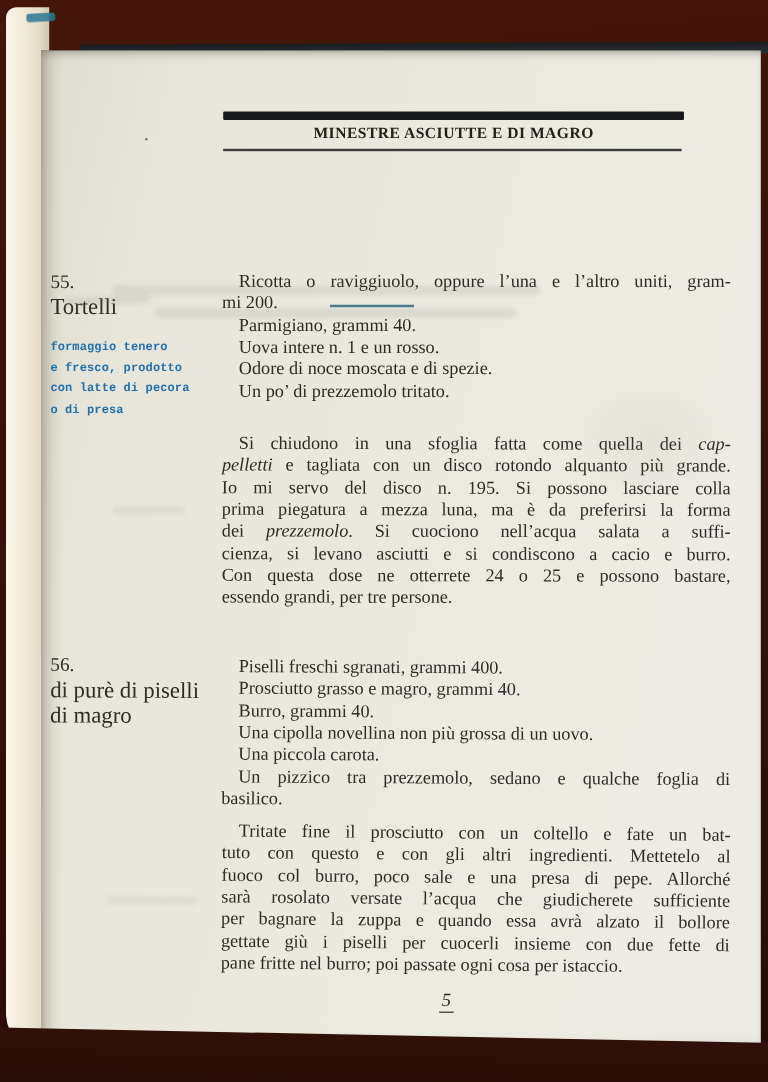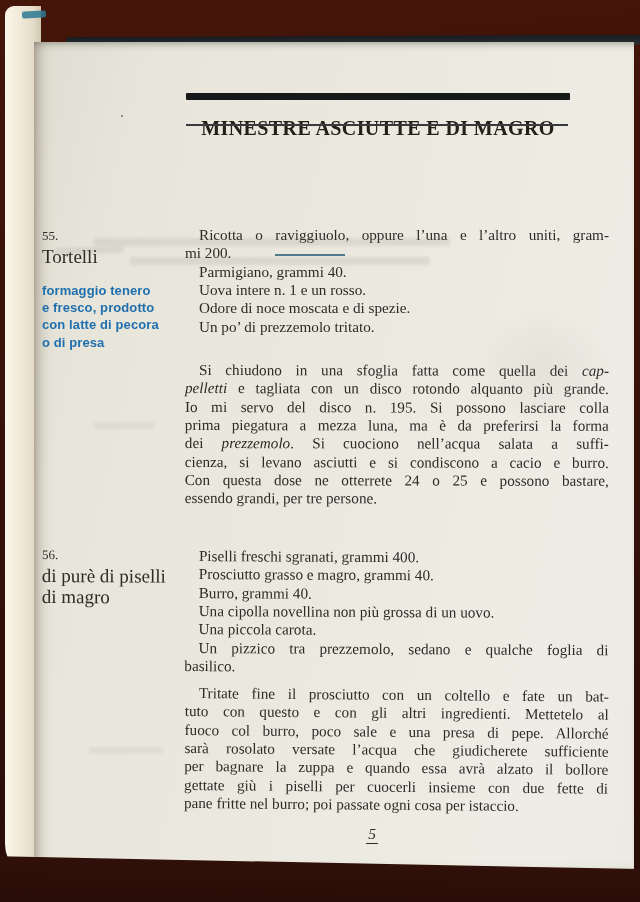--- a/index.html
+++ b/index.html
@@ -37,30 +37,30 @@
     background:linear-gradient(180deg,#31100a,#230a05);
     transform:rotate(1.15deg); transform-origin:left top;
     margin-top:-40px;
   }
   .speck{position:absolute; left:87px; top:73px; width:2px; height:2px; background:#6f6c62; border-radius:50%;}
 
   
   .head-bar{position:absolute; left:152px; top:51px; width:384px; height:7px; background:#17181a; border-radius:1px;}
   .head-title{
     position:absolute; left:132px; top:61px; width:424px; text-align:center;
-    font-size:20px; font-weight:bold; color:#232019; letter-spacing:.4px;margin-top:14px;
+    font-size:13px; font-weight:bold; color:#232019; letter-spacing:.4px;
   }
   .head-rule{position:absolute; left:152px; top:82px; width:382px; height:2px; background:#393a3d;}
 
   
   .margin-col{position:absolute; left:8px; width:145px; color:#2e2c27;}
-  .margin-num{font-size:13px; line-height:22px;}
+  .margin-num{font-size:16px; line-height:22px;}
   .margin-name .tline{font-size:19px; line-height:20.5px;}
   .margin-note{position:absolute; left:8px; width:145px; color:#1f6fae;
-    font-family:Liberation Sans, sans-serif; font-weight:bold; font-size:13px;}
+    font-family:Liberation Mono, monospace; font-weight:bold; font-size:10px;}
   .margin-note .tline{line-height:17.2px; letter-spacing:.1px;}
 
   
   .prose{position:absolute; left:151px; width:424px; color:#2d2b26; font-size:15.2px;}
   .prose .tline{line-height:18.35px; white-space:normal;}
   .prose .tline.first{text-indent:14px;}
   .prose .tline.just{text-align:justify; text-align-last:justify;}
   .annot-u{border-bottom:2px solid rgba(52,102,131,.85); padding-bottom:11px;}
 
   .pageno{

